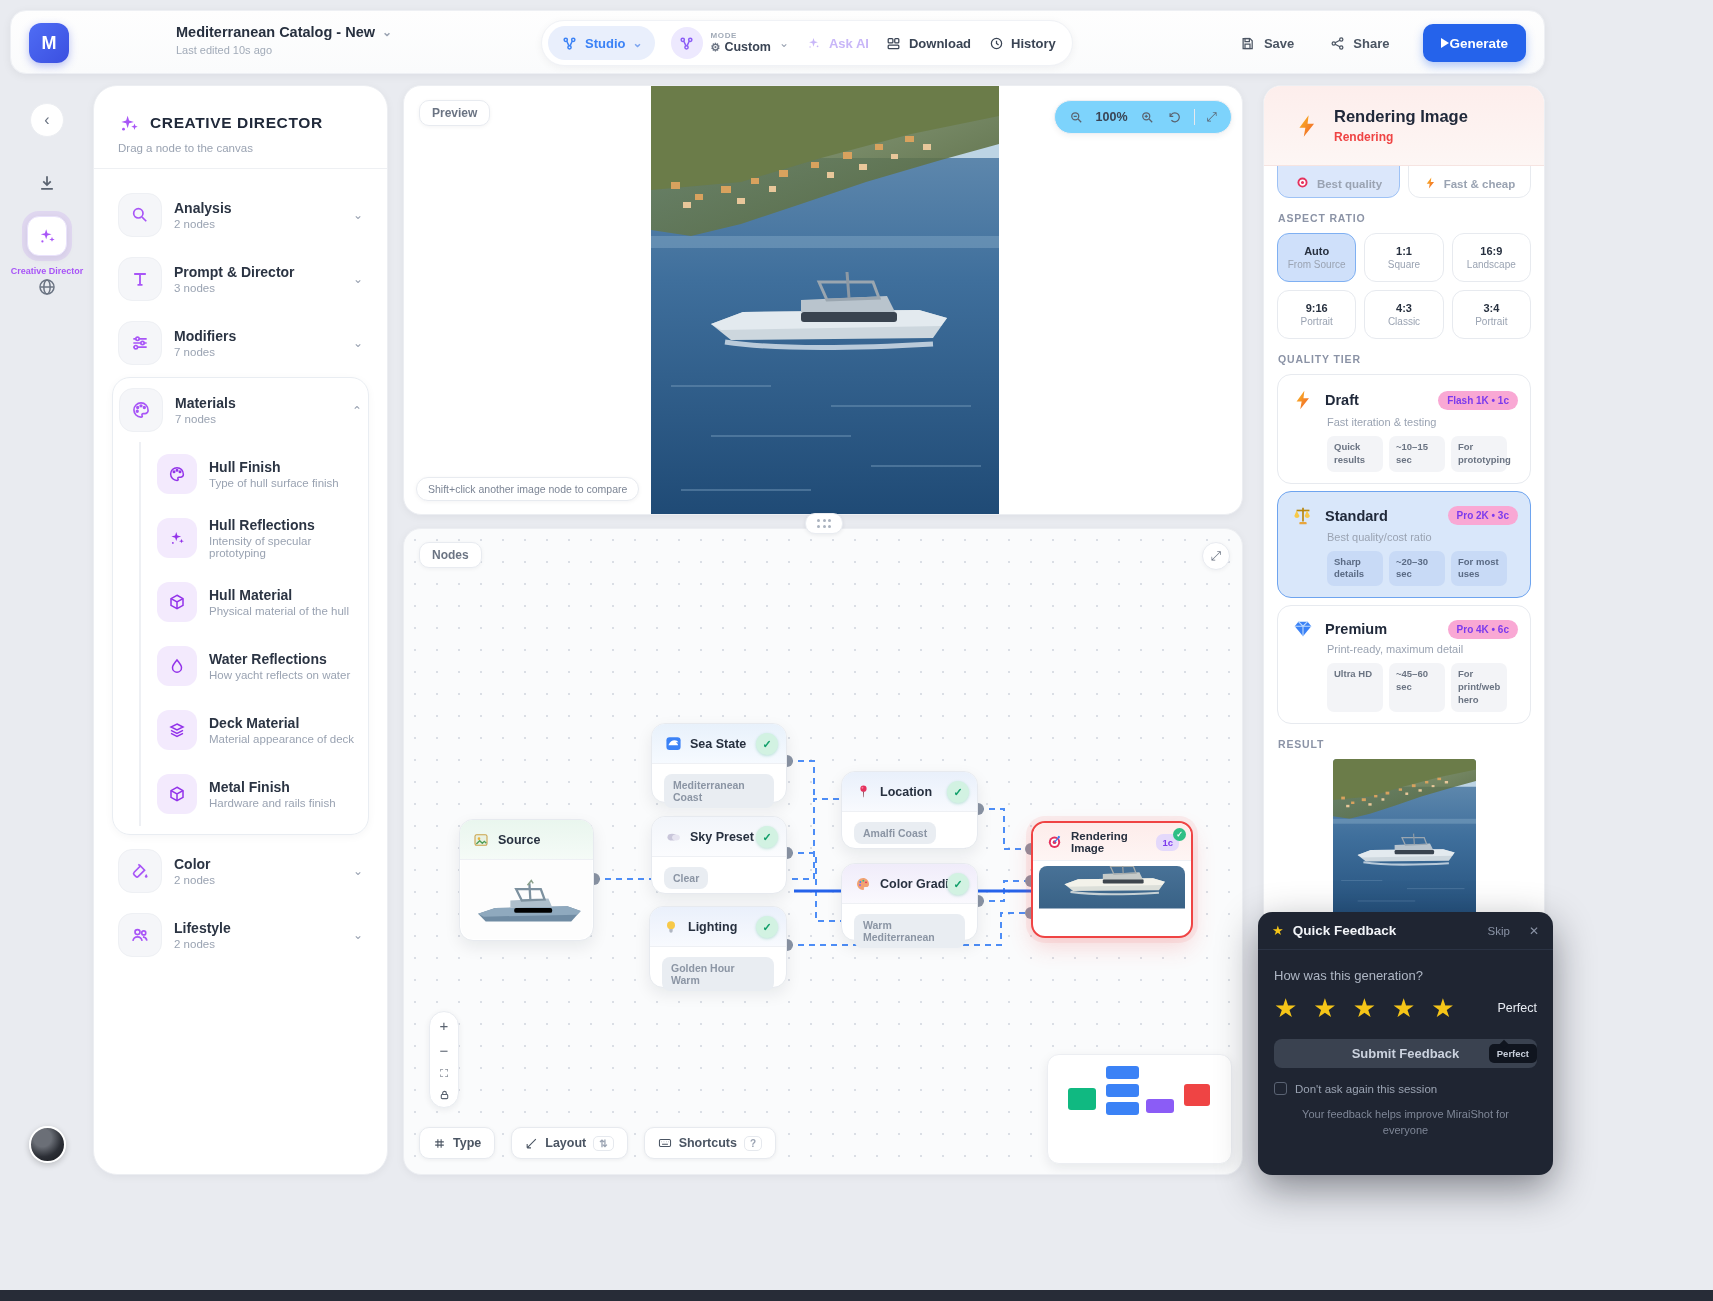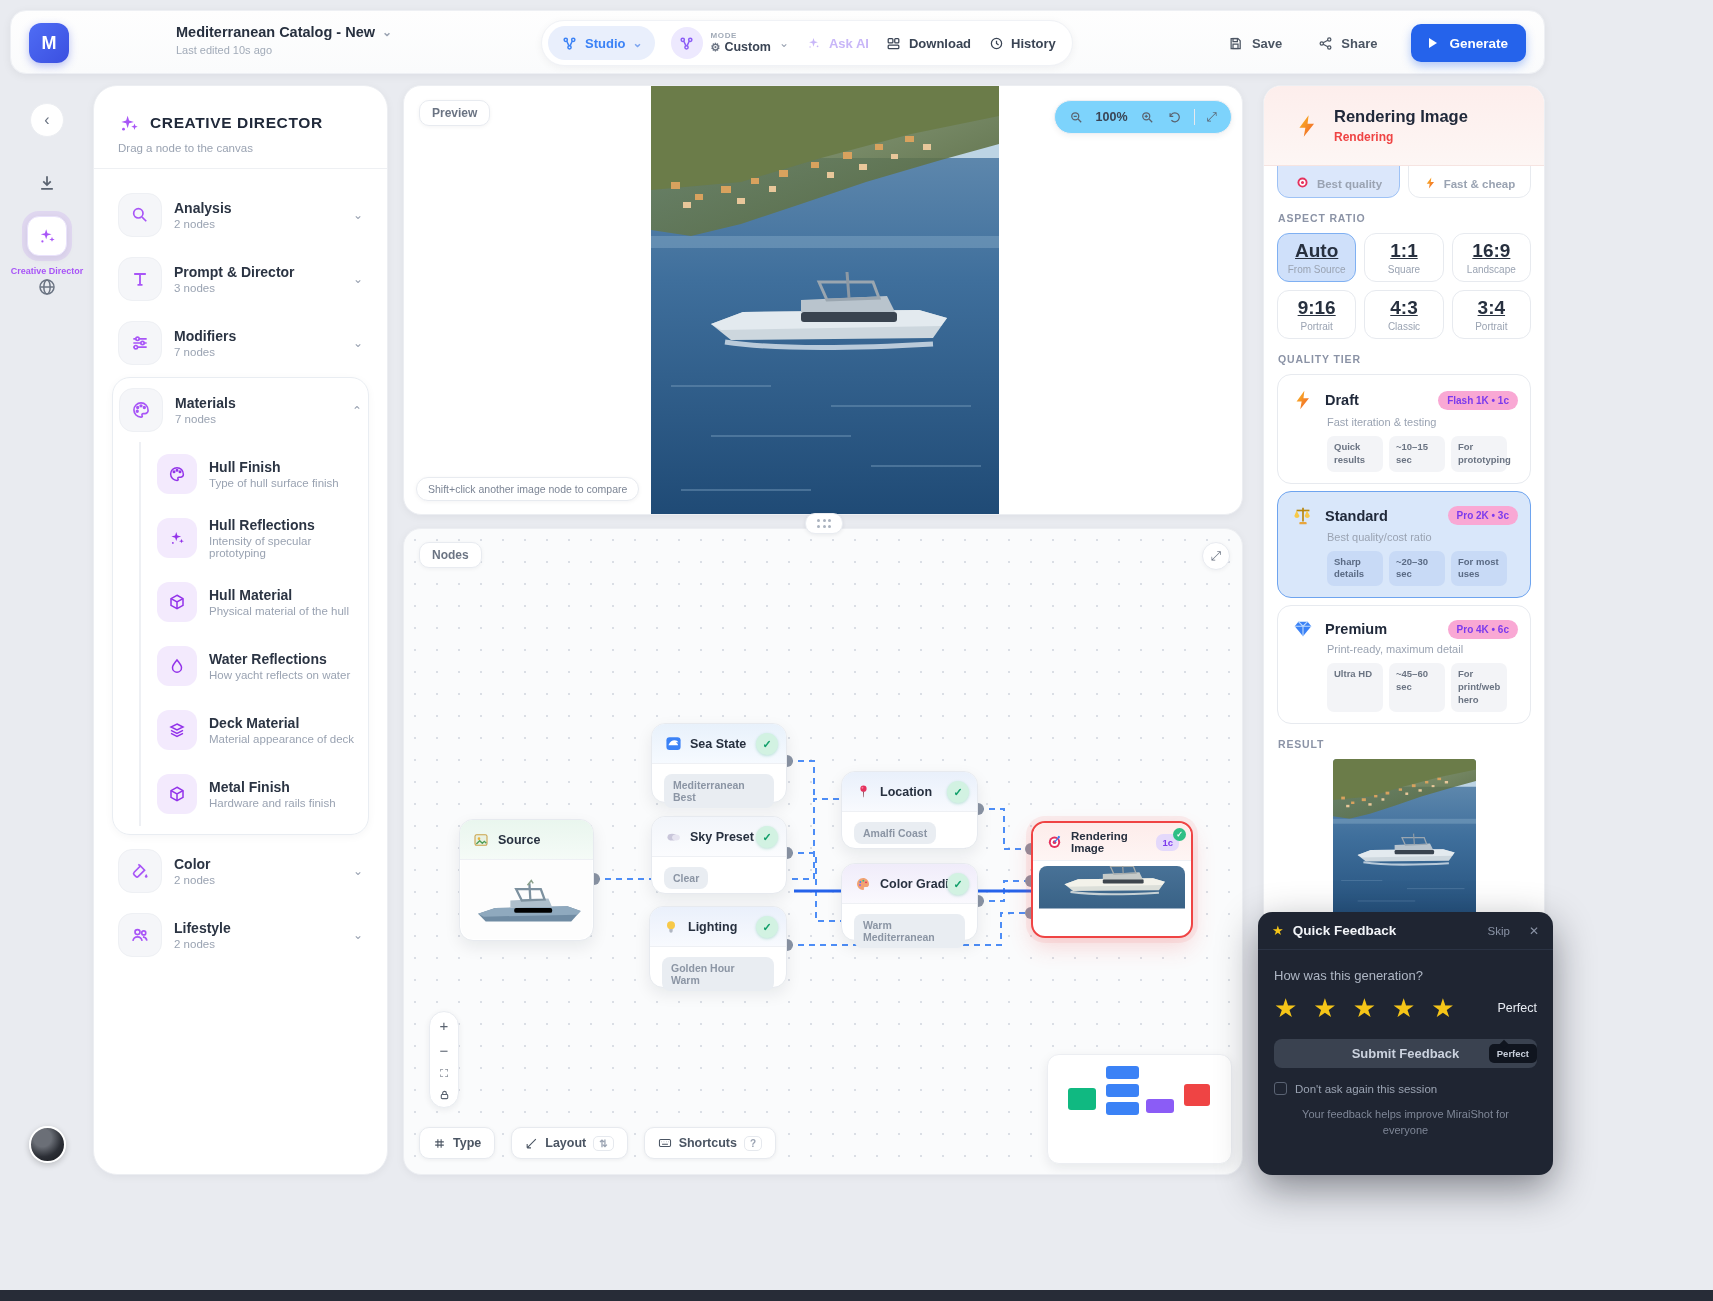--- a/index.html
+++ b/index.html
@@ -20,21 +20,21 @@
   .mode-wrap { display:flex; align-items:center; gap:8px; }
   .mode-avatar { width:32px; height:32px; border-radius:50%; background:#ede9fe; display:flex; align-items:center; justify-content:center; color:#8b5cf6; }
   .mode-col { display:flex; flex-direction:column; line-height:1.1; }
   .mode-label { font-size:8px; letter-spacing:.08em; color:#a2abb8; font-weight:bold; }
   .mode-val { font-size:12.5px; color:#3a4454; font-weight:bold; display:flex; gap:4px; align-items:center; }
   .gear-glyph { font-size:11px; color:#6b7483; }
   .tb-item { display:flex; align-items:center; gap:6px; font-size:13px; color:#3a4454; font-weight:bold; }
   .tb-item.askai { color:#c8b6f8; }
   .tb-right { position:absolute; right:18px; top:0; height:64px; display:flex; align-items:center; gap:34px; }
   .tb-act { display:flex; align-items:center; gap:7px; font-size:13px; color:#4b5563; font-weight:bold; }
-  .btn-generate { height:38px; padding:0 18px; background:#2563eb; border-radius:10px; color:#fff; font-size:13.5px; font-weight:bold; display:flex; align-items:center; gap:12px; box-shadow:0 4px 10px rgba(37,99,235,.35); border:none; }
+  .btn-generate { height:38px; padding:0 18px; background:#2563eb; border-radius:10px; color:#fff; font-size:13.5px; font-weight:bold; display:flex; align-items:center; gap:0; box-shadow:0 4px 10px rgba(37,99,235,.35); border:none; }
   .play-tri { width:0; height:0; border-left:8px solid #fff; border-top:5px solid transparent; border-bottom:5px solid transparent; }
 
   
   .rail-btn { position:absolute; display:flex; align-items:center; justify-content:center; border-radius:50%; }
   .rail-back { left:30px; top:103px; width:34px; height:34px; background:#fff; border:1px solid #eceef2; color:#6b7483; font-size:16px; }
   .rail-download { left:33px; top:169px; width:28px; height:28px; color:#5a6370; }
   .rail-cd { left:27px; top:216px; width:40px; height:40px; border-radius:12px; background:#fff; border:1px solid #e9e2fb; box-shadow:0 0 0 5px rgba(168,85,247,.12), 0 2px 8px rgba(16,24,40,.08); color:#a855f7; }
   .rail-cd-label { position:absolute; left:2px; top:266px; width:90px; text-align:center; font-size:9px; color:#a855f7; font-weight:bold; }
   .rail-globe { left:36px; top:276px; width:22px; height:22px; color:#6b7483; }
   .rail-avatar { position:absolute; left:29px; top:1126px; width:37px; height:37px; border-radius:50%; background:radial-gradient(circle at 35% 30%, #6b6f77 0 28%, #2c2f36 60%, #15171c); border:2px solid #fff; box-shadow:0 2px 6px rgba(0,0,0,.2); }
@@ -115,21 +115,21 @@
   .insp-title { font-size:16.5px; font-weight:bold; color:#20293a; }
   .insp-status { font-size:12px; color:#ef4444; margin-top:4px; font-weight:bold; }
   .toggle-row { position:relative; height:32px; overflow:hidden; margin:0 13px; }
   .toggle-inner { position:absolute; top:-16px; left:0; right:0; display:flex; gap:8px; }
   .tg-btn { flex:1; height:48px; border-radius:12px; border:1.5px solid #e7eaef; background:#fff; display:flex; align-items:flex-end; justify-content:center; gap:7px; padding-bottom:7px; font-size:11.5px; font-weight:bold; color:#9aa3b2; }
   .tg-btn.sel { background:#dbe7fb; border-color:#9ec2f5; }
   .sec-label { font-size:10.5px; font-weight:bold; letter-spacing:.08em; color:#8b93a6; margin:14px 14px 9px; }
   .ratio-grid { display:grid; grid-template-columns:repeat(3,1fr); gap:8px; margin:0 13px; }
   .ratio-cell { height:49px; background:#fff; border:1.5px solid #e7eaef; border-radius:12px; display:flex; flex-direction:column; align-items:center; justify-content:center; gap:2px; }
   .ratio-cell.sel { background:#cfe0fa; border-color:#7fb0f2; }
-  .ratio-main { font-size:19px; font-weight:bold; color:#27303f;text-decoration:underline; }
+  .ratio-main { font-size:11px; font-weight:bold; color:#27303f; }
   .ratio-sub { font-size:10px; color:#9aa3b2; }
   .tier-card { margin:0 13px 7px; border:1.5px solid #e7eaef; border-radius:14px; background:#fff; padding:12px 12px 11px 14px; position:relative; }
   .tier-card.sel { background:#d9e7fa; border-color:#6ea4ef; }
   .tier-top { display:flex; align-items:center; gap:11px; }
   .tier-name { font-size:14.5px; font-weight:bold; color:#20293a; flex:1; }
   .tier-badge { background:#f9a8d4; color:#7c3aed; font-size:10px; font-weight:bold; padding:4px 9px; border-radius:10px; white-space:nowrap; }
   .tier-desc { font-size:11px; color:#9aa3b2; margin:3px 0 8px 35px; }
   .tier-chips { display:flex; gap:6px; margin-left:35px; }
   .tier-chip { background:#f3f4f7; border-radius:7px; padding:5px 7px; font-size:9.5px; color:#6b7483; line-height:1.35; width:56px; font-weight:bold; }
   .tier-card.sel .tier-chip { background:#c8daf6; color:#5a6a84; }
@@ -641,21 +641,21 @@
       <div class="node-head">
         <span class="n-ico">
           <svg width="17" height="17" viewBox="0 0 24 24">
               <rect x="2" y="3" width="20" height="18" rx="4.5" fill="#3b82f6"></rect>
               <path d="M5 14c2.2-4.5 5-6.5 8.5-6.5 2.6 0 4.4 1.2 5.5 3.3-1.4-.7-2.8-.6-3.9.3 2 .4 3 1.5 3.4 3.2H5z" fill="#fff"></path>
             </svg>
         </span>
         <span>Sea State</span>
       </div>
       <span class="node-check">✓</span>
-      <span class="node-chip">Mediterranean Best</span>
+      <span class="node-chip">Mediterranean Coast</span>
     </div>
 
     <div class="node node-sky">
       <div class="node-head">
         <span class="n-ico">
           <svg width="17" height="17" viewBox="0 0 24 24">
               <ellipse cx="10" cy="13" rx="6.5" ry="4.8" fill="#c9c6da"></ellipse>
               <ellipse cx="15.5" cy="13.5" rx="5.5" ry="4.2" fill="#e6e4f0"></ellipse>
             </svg>
         </span>

